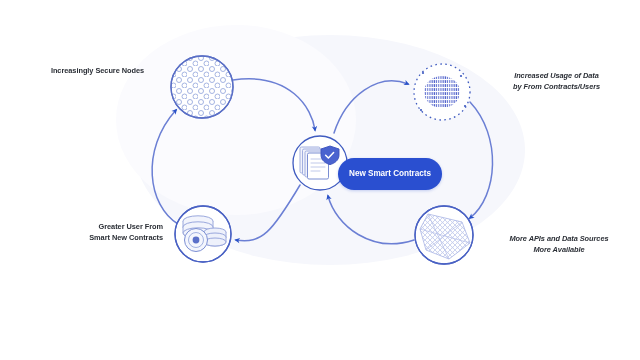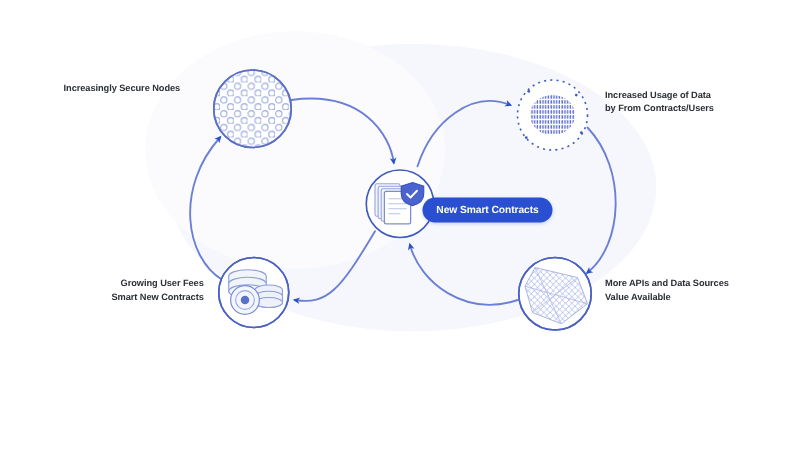--- a/index.html
+++ b/index.html
@@ -16,21 +16,21 @@
   .lbl{
     position:absolute;
     color:#2b2f36;
     font-size:7.4px;
     font-weight:bold;
     line-height:1.45;
     letter-spacing:-0.05px;
     white-space:nowrap;
   }
   .lbl.r{text-align:right;}
-  .lbl.l{text-align:left;}
+  .lbl.l{text-align:center;font-style:italic;}
 
   .pill{
     position:absolute;
     background:#2a4fd0;
     color:#ffffff;
     border-radius:999px;
     font-size:8.2px;
     font-weight:bold;
     line-height:1.5;
     text-align:center;
@@ -177,36 +177,36 @@
           <path d="M311,167 h14"></path>
             <path d="M311,171 h9"></path>
         </g>
 
         <path d="M330,146 l9,3 v6 c0,5.4 -4.6,8.4 -9,9.6 c-4.4,-1.2 -9,-4.2 -9,-9.6 v-6 z" fill="#4a63cf" stroke="#3a51bd" stroke-width="0.9"></path>
         <path d="M325.6,155.2 l2.8,2.8 l5.2,-5.4" fill="none" stroke="#ffffff" stroke-width="1.5" stroke-linecap="round" stroke-linejoin="round"></path>
       </g>
     </g>
   </svg>
 
-  <div class="pill" style="left:338px;top:158px;width:104px;height:20px;">
+  <div class="pill" style="left:338px;top:158px;width:104px;height:32px;">
     <span>New Smart Contracts</span>
   </div>
 
   <div class="lbl r" style="left:35px;top:66px;width:125px;text-align:center;">
     <div>Increasingly Secure Nodes</div>
   </div>
 
   <div class="lbl l" style="left:484px;top:71px;width:145px;">
     <div>Increased Usage of Data</div>
     <div>by From Contracts/Users</div>
   </div>
 
-  <div class="lbl l" style="left:484px;top:222px;width:150px;">
+  <div class="lbl l" style="left:484px;top:234px;width:150px;">
     <div>More APIs and Data Sources</div>
-    <div>Value Available</div>
+    <div>More Available</div>
   </div>
 
   <div class="lbl r" style="left:55px;top:222px;width:108px;">
-    <div>Growing User Fees</div>
+    <div>Greater User From</div>
     <div>Smart New Contracts</div>
   </div>
 
 </div>
 
 </body></html>

